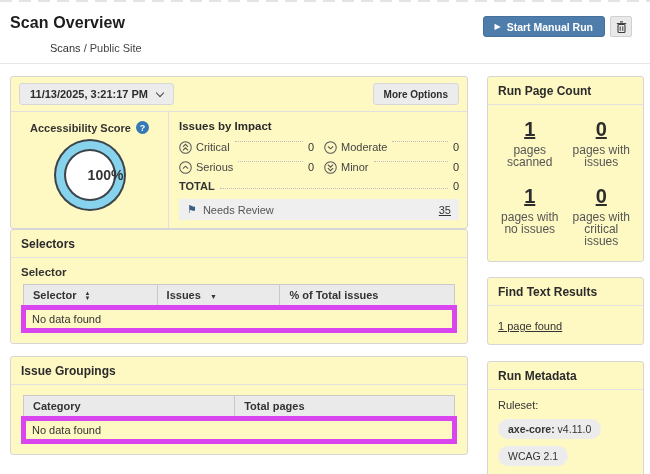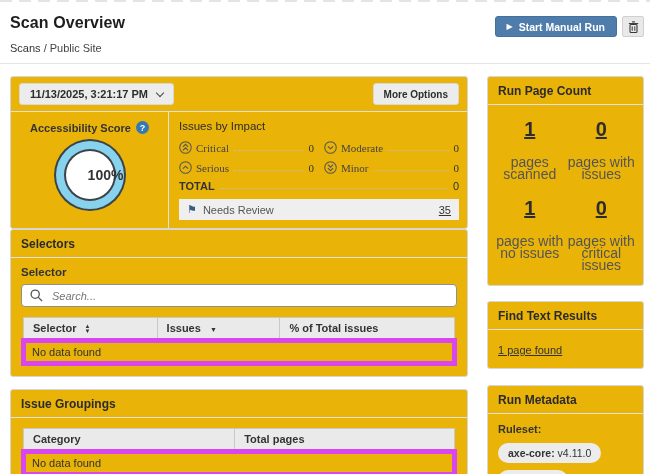--- a/index.html
+++ b/index.html
@@ -4,37 +4,37 @@
 <style>
   * { margin:0; padding:0; box-sizing:border-box; }
   html,body { width:650px; height:474px; overflow:hidden; background:#fff;
     font-family:"Liberation Sans","DejaVu Sans",sans-serif; color:#333; }
   .top-dashes { height:3px; width:100%;
     background-image:repeating-linear-gradient(to right,#e4e4e4 0 12px,transparent 12px 19px);
     background-size:auto 2px; background-repeat:repeat-x; background-position:top left; }
 
   
   .page-header { display:flex; justify-content:space-between; align-items:flex-start;
-    padding:11px 6px 9px 10px; border-bottom:1px solid #e6e6e6; }
+    padding:11px 18px 9px 10px; border-bottom:1px solid #e6e6e6; }
   .page-title { font-size:16px; font-weight:bold; color:#1d1d1d; letter-spacing:.1px; }
   .breadcrumb { margin-top:10px; font-size:11px; color:#444; }
-  .breadcrumb a { color:#333; cursor:pointer; }
+  .breadcrumb a { color:#333; cursor:pointer;margin-left:40px; }
   .header-actions { display:flex; gap:5px; align-items:center; margin-top:2px; }
   .btn-primary { display:flex; align-items:center; gap:6px; background:#4e7dab; color:#fff;
     border:1px solid #43709c; border-radius:3px; font-size:10.5px; font-weight:bold;
     padding:4px 11px; height:21px; cursor:pointer; font-family:inherit; }
   .btn-primary .play { font-size:8px; line-height:1; }
   .btn-icon { width:22px; height:21px; background:#e9e9e9; border:1px solid #d0d0d0;
     border-radius:2px; display:flex; align-items:center; justify-content:center; cursor:pointer; }
 
   
   .main { display:flex; gap:19px; padding:12px 10px 0 10px; align-items:flex-start; }
   .col-left { width:458px; flex:none; }
   .col-right { width:157px; flex:none; }
-  .card { background:#eab308; border:1px solid #d6d6d6; border-radius:3px; }
+  .card { background:#fef9c3; border:1px solid #d6d6d6; border-radius:3px; }
   .card-header { padding:7px 10px 6px 10px; font-size:12px; font-weight:bold; color:#2b2b2b;
     border-bottom:1px solid #e2e2e2; }
 
   
   .controls-row { display:flex; justify-content:space-between; align-items:center;
     padding:6px 8px; border-bottom:1px solid #e0e0e0; }
   .btn-gray { display:flex; align-items:center; gap:9px; background:#ececec; border:1px solid #d7d7d7;
     border-radius:3px; font-size:11px; font-weight:bold; color:#2d2d2d; padding:4px 10px;
     height:22px; cursor:pointer; font-family:inherit; }
   .chev-down { width:6px; height:6px; border-right:1.6px solid #444; border-bottom:1.6px solid #444;
@@ -44,23 +44,23 @@
     display:flex; flex-direction:column; align-items:center; padding-top:9px; }
   .score-label-row { display:flex; align-items:center; gap:5px; font-size:11px; font-weight:bold; color:#333; }
   .help-icon { width:13px; height:13px; border-radius:50%; background:#3478b5; color:#fff;
     font-size:9px; font-weight:bold; display:flex; align-items:center; justify-content:center; cursor:pointer; }
   .score-ring { margin-top:17px; width:48px; height:48px; border-radius:50%; background:#fff;
     box-shadow:0 0 0 2px #3c4349, 0 0 0 10px #87d3ee, 0 0 0 12px #3c4349;
     display:flex; align-items:center; justify-content:center; }
   .score-value { font-size:14px; font-weight:bold; color:#333;margin-left:32px; }
 
   .impact-panel { flex:1; padding:8px 8px 0 10px; }
-  .impact-title { font-size:11.5px; font-weight:normal; color:#2b2b2b; margin-bottom:9px; }
+  .impact-title { font-size:11.5px; font-weight:bold; color:#2b2b2b; margin-bottom:9px; }
   .impact-grid { display:grid; grid-template-columns:1fr 1fr; column-gap:10px; row-gap:7px; }
-  .impact-item { display:flex; align-items:flex-end; font-size:11px; color:#444;font-family:Liberation Serif, serif; }
+  .impact-item { display:flex; align-items:flex-start; font-size:11px; color:#444; }
   .impact-item .ic { margin-right:4px; display:flex; align-items:center; margin-bottom:0px; }
   .leader { flex:1; border-bottom:1px dotted #bdbdbd; margin:0 5px 3px 5px; }
   .impact-val { color:#333; }
   .total-row { display:flex; align-items:flex-end; font-size:11px; margin-top:6px; }
   .total-row .lbl { font-weight:bold; color:#333; }
   .needs-review { margin-top:7px; background:#efefef; height:21px; display:flex; align-items:center;
     padding:0 8px; font-size:11px; color:#555; }
   .needs-review .flag { color:#3a5d82; font-size:11px; margin-right:6px; }
   .needs-review .val { margin-left:auto; color:#333; text-decoration:underline; cursor:pointer; }
 
@@ -80,26 +80,26 @@
   .sort-both { display:inline-block; font-size:6px; color:#333; line-height:5px; vertical-align:middle;
     margin-left:5px; }
   .sort-desc { font-size:7px; color:#333; margin-left:6px; vertical-align:middle; }
   .mt10 { } .mt12 { margin-top:12px; }
 
   
   .stats-grid { display:grid; grid-template-columns:1fr 1fr; row-gap:17px; padding:13px 6px 14px 6px;
     justify-items:center; }
   .stat { display:flex; flex-direction:column; align-items:center; width:70px; text-align:center; }
   .stat-num { font-size:20px; font-weight:bold; color:#2d2d2d; text-decoration:underline; cursor:pointer; }
-  .stat-lbl { font-size:14px; color:#555; margin-top:15px; line-height:12px; }
+  .stat-lbl { font-size:12px; color:#555; margin-top:3px; line-height:12px; }
   .ft-body { padding:10px; }
   .ft-term { font-size:12px; color:#222; margin-bottom:9px; }
   .ft-link { font-size:11px; color:#333; text-decoration:underline; cursor:pointer; }
   .meta-body { padding:9px 10px; }
-  .meta-label { font-size:11px; font-weight:bold; color:#333; }
+  .meta-label { font-size:11px; font-weight:normal; color:#333; }
   .pills { display:flex; flex-wrap:wrap; gap:7px; margin-top:8px; }
   .pill { background:#ececec; border-radius:10px; padding:4px 10px; font-size:10.5px; color:#333;
     white-space:nowrap; }
   .pill b { font-weight:bold; }
 </style>
 </head>
 <body>
 
 <div class="top-dashes"></div>
 
@@ -214,27 +214,20 @@
             <a class="val">35</a>
           </div>
         </div>
       </div>
     </div>
 
     <div class="card mt10">
       <div class="card-header">Selectors</div>
       <div class="card-body">
         <div class="field-label">Selector</div>
-        <div class="search-wrap">
-          <svg width="13" height="13" viewBox="0 0 14 14">
-            <circle cx="5.6" cy="5.6" r="4.4" fill="none" stroke="#555" stroke-width="1.4"></circle>
-            <line x1="9" y1="9" x2="13" y2="13" stroke="#555" stroke-width="1.4"></line>
-          </svg>
-          <input class="search-input" placeholder="Search..." style="">
-        </div>
         <table>
           <colgroup>
               <col style="width:31%">
               <col style="width:28.5%">
               <col style="width:40.5%">
             </colgroup>
           <thead>
             <tr>
               <th>
                 <span>Selector</span>

